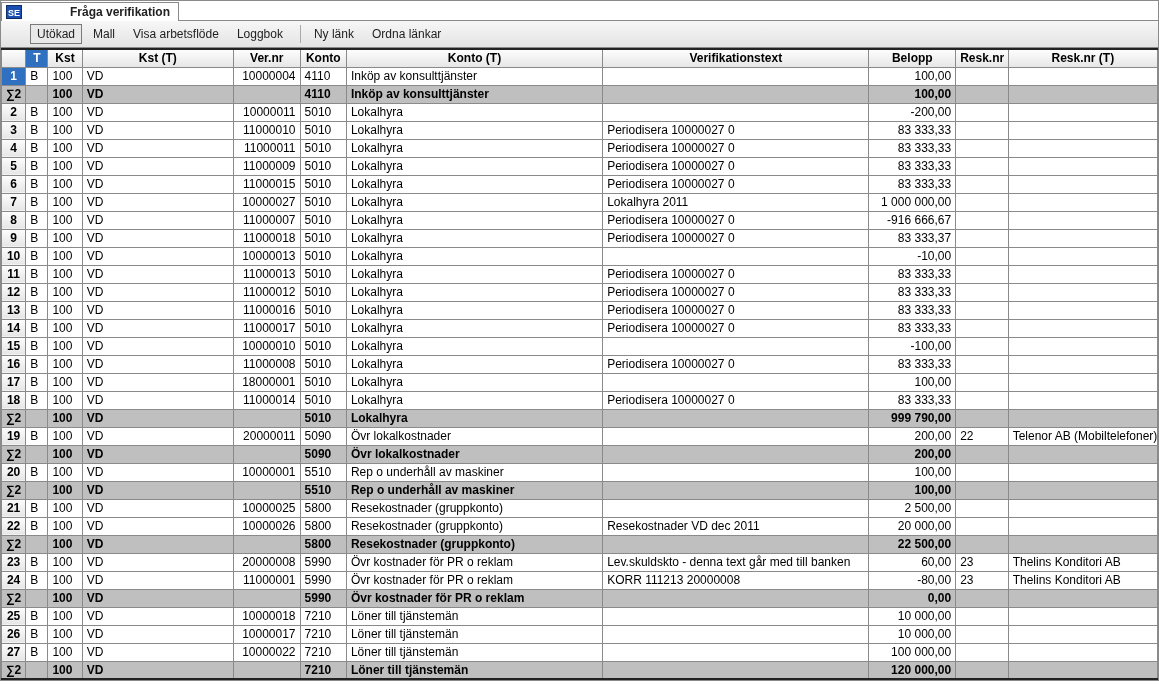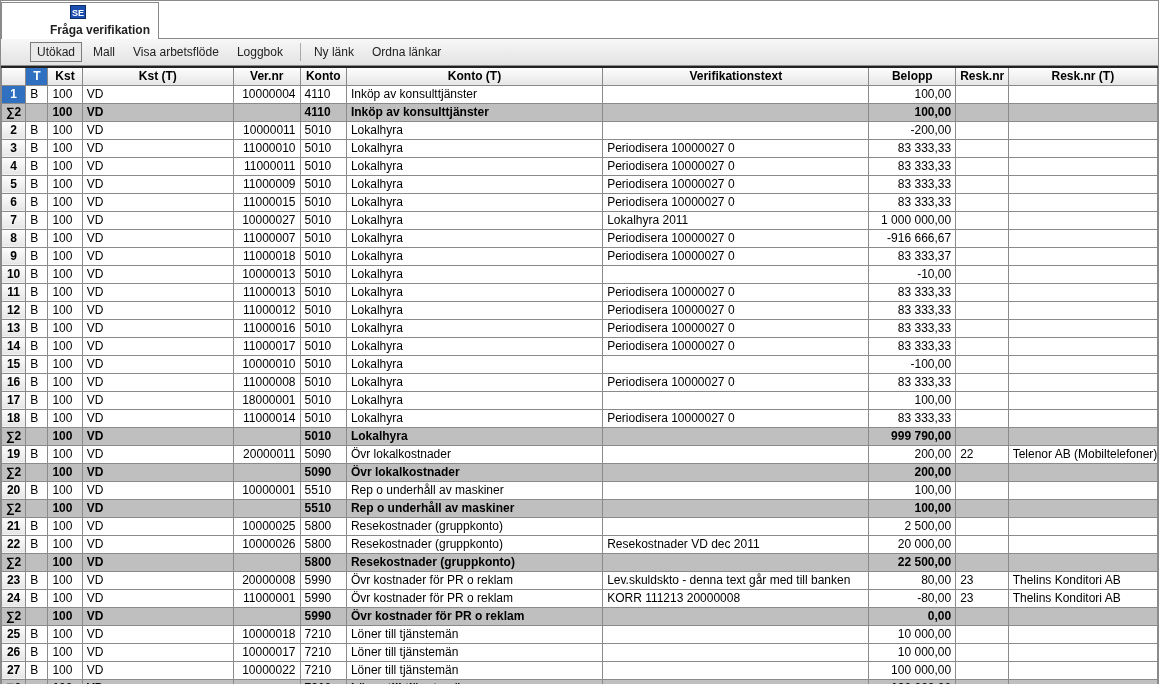--- a/index.html
+++ b/index.html
@@ -22,21 +22,20 @@
   .title-tab {
     display: inline-flex;
     align-items: center;
     gap: 4px;
     padding: 2px 8px 2px 4px;
     border: 1px solid #8a8a8a;
     border-bottom: none;
     background: #fff;
     position: relative;
     top: 1px;
-    flex-direction: column;
   }
   .se-icon {
     display: inline-block;
     width: 16px; height: 14px;
     background: #1a4fb0;
     color: #fff;
     font-size: 9px;
     font-weight: bold;
     line-height: 14px;
     text-align: center;
@@ -541,21 +540,21 @@
         </tr>
         <tr>
           <td class="rowhead">23</td>
           <td>B</td>
           <td>100</td>
           <td>VD</td>
           <td class="num">20000008</td>
           <td>5990</td>
           <td>Övr kostnader för PR o reklam</td>
           <td>Lev.skuldskto - denna text går med till banken</td>
-          <td class="num">80,00</td>
+          <td class="num">60,00</td>
           <td>23</td>
           <td>Thelins Konditori AB</td>
         </tr>
         <tr>
           <td class="rowhead">24</td>
           <td>B</td>
           <td>100</td>
           <td>VD</td>
           <td class="num">11000001</td>
           <td>5990</td>

